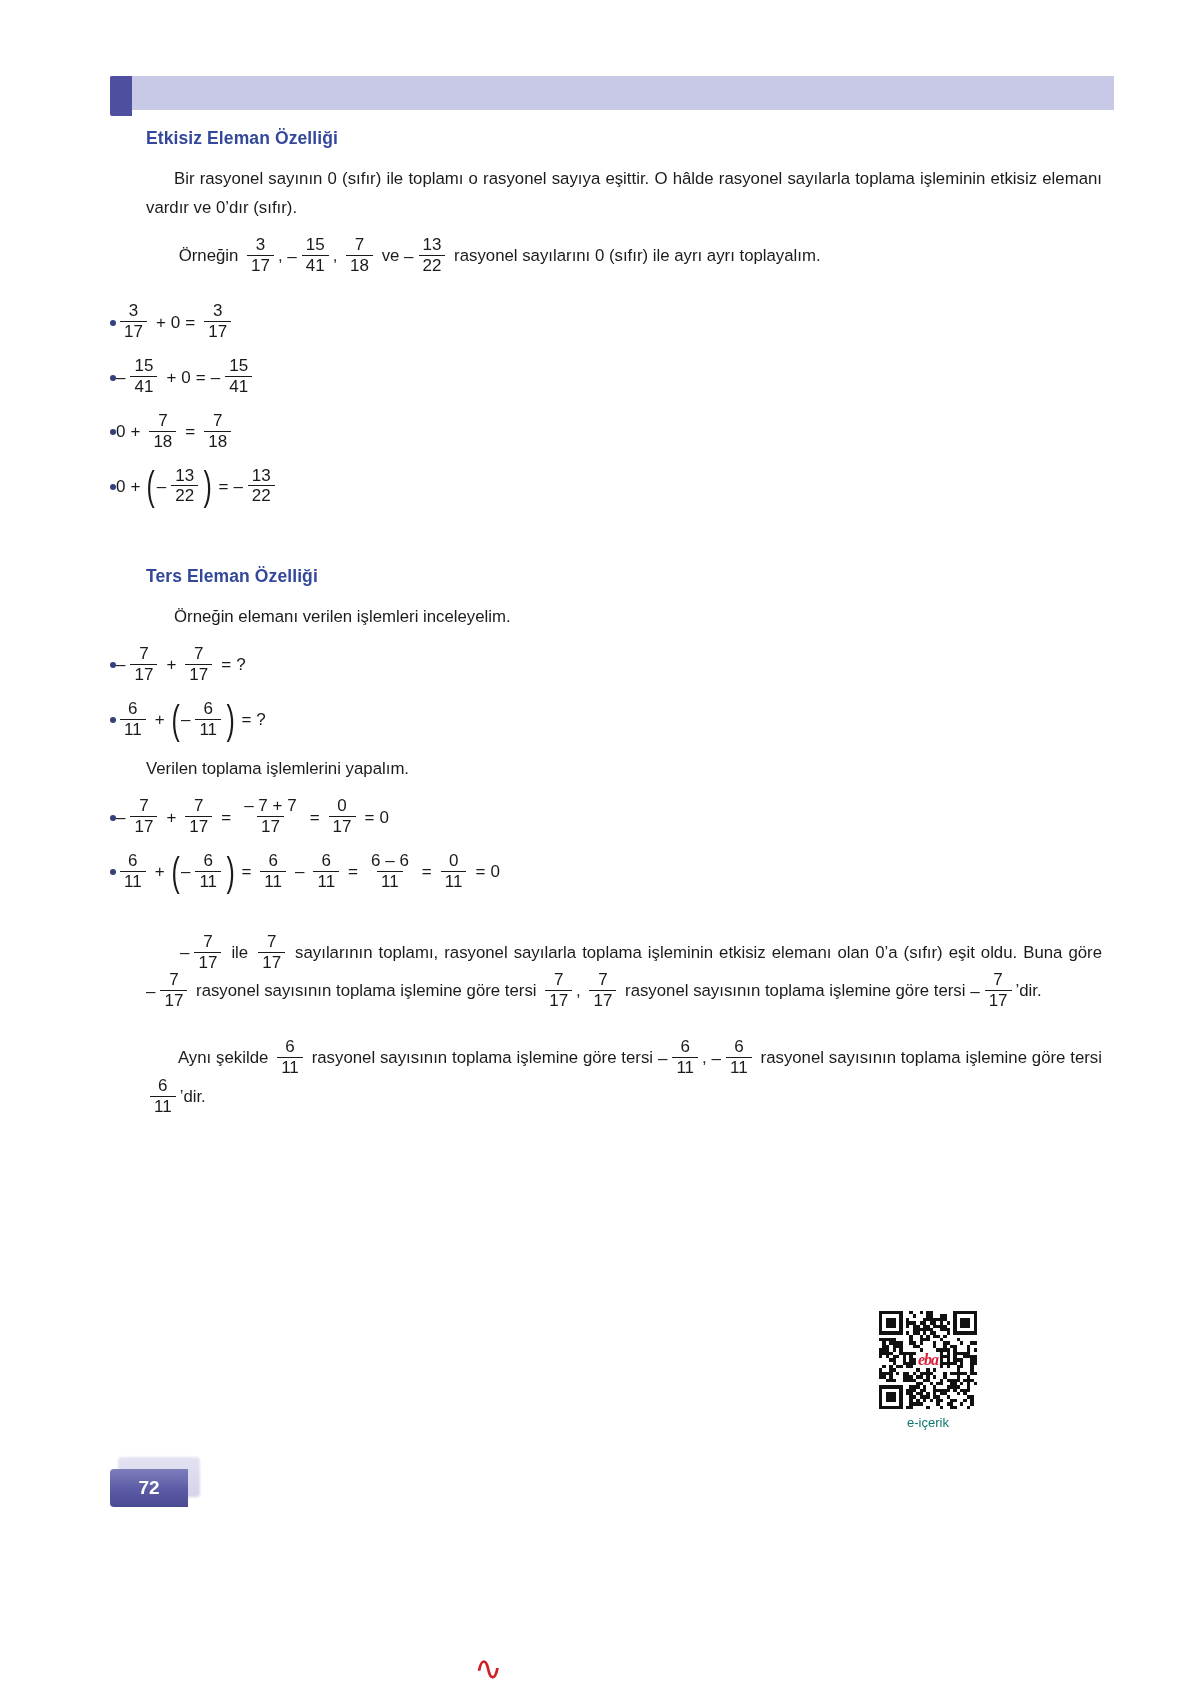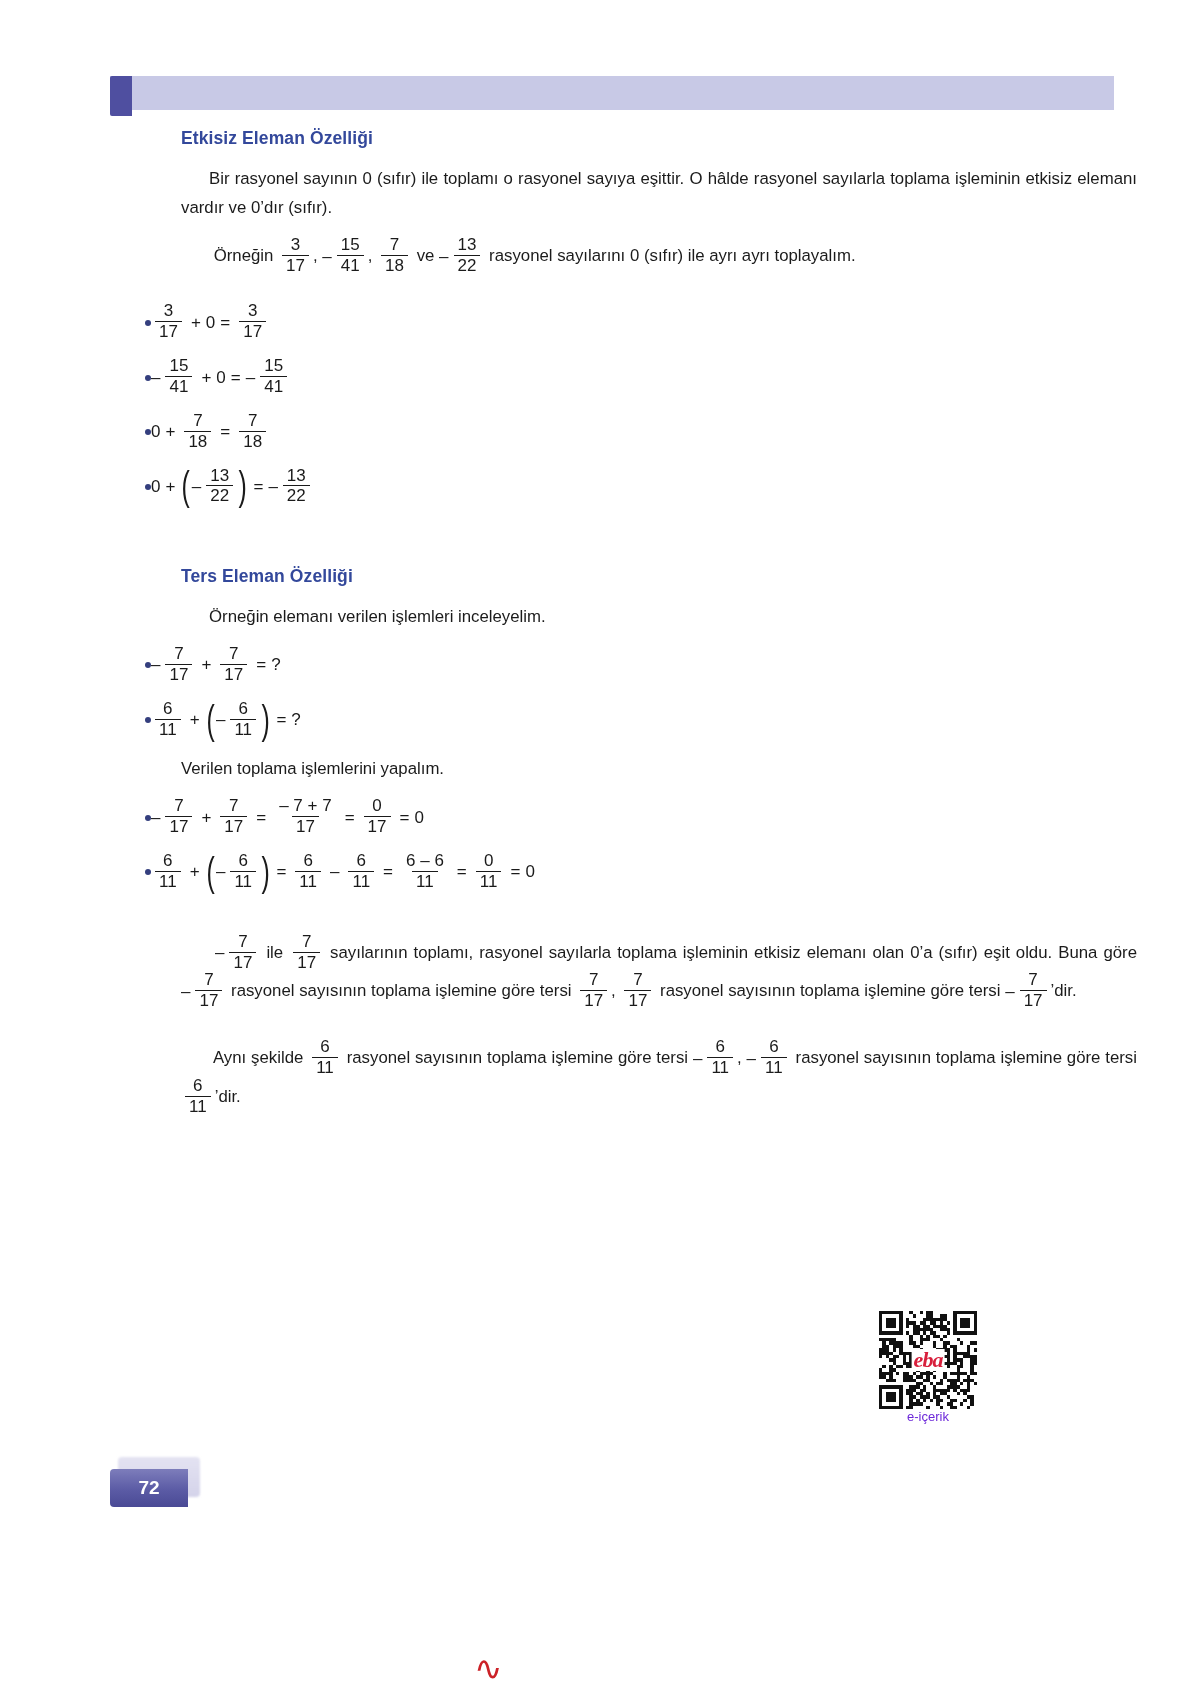--- a/index.html
+++ b/index.html
@@ -34,21 +34,20 @@
     background: #4f4fa0;
     border-radius: 2px 0 0 2px;
   }
 
   
   .content {
     position: absolute;
     left: 110px;
     top: 128px;
     width: 1000px;
-    margin-left: 35px;
   }
 
   h2.section-title {
     font-size: 17.5px;
     font-weight: bold;
     color: #33489b;
     margin: 0 0 16px 0;
     padding-left: 36px;
     letter-spacing: 0.1px;
   }
@@ -157,31 +156,31 @@
   }
   .qr-canvas svg { display: block; }
   .qr-logo {
     position: absolute;
     left: 50%;
     top: 50%;
     transform: translate(-50%, -50%);
     font-family: "Liberation Serif", serif;
     font-style: italic;
     font-weight: bold;
-    font-size: 22px;
+    font-size: 16px;
     color: #d81f3c;
     background: #ffffff;
     padding: 0 2px;
     line-height: 1;
     letter-spacing: -1px;
   }
   .qr-caption {
-    margin-top: 0;
+    margin-top: 6px;
     font-size: 13px;
-    color: #6d28d9;
+    color: #0f766e;
     font-family: "Liberation Sans", sans-serif;
   }
 
   
   .page-num-shadow {
     position: absolute;
     left: 118px;
     top: 1457px;
     width: 82px;
     height: 40px;

